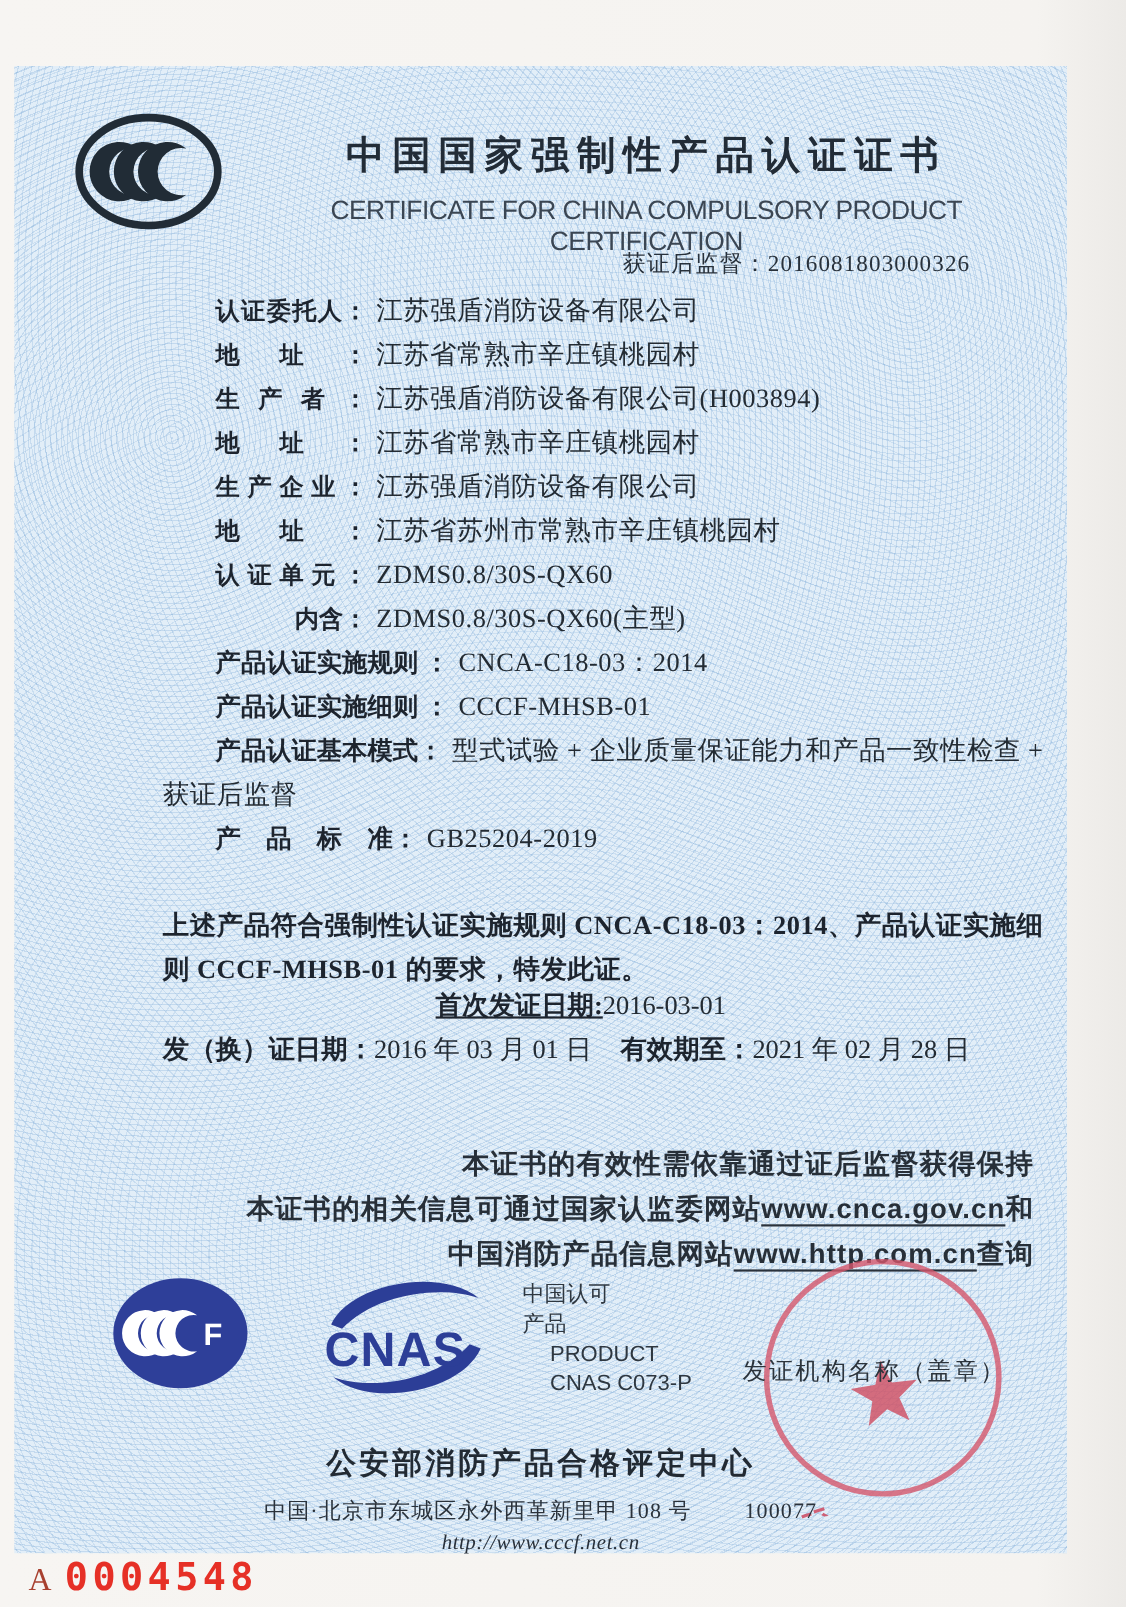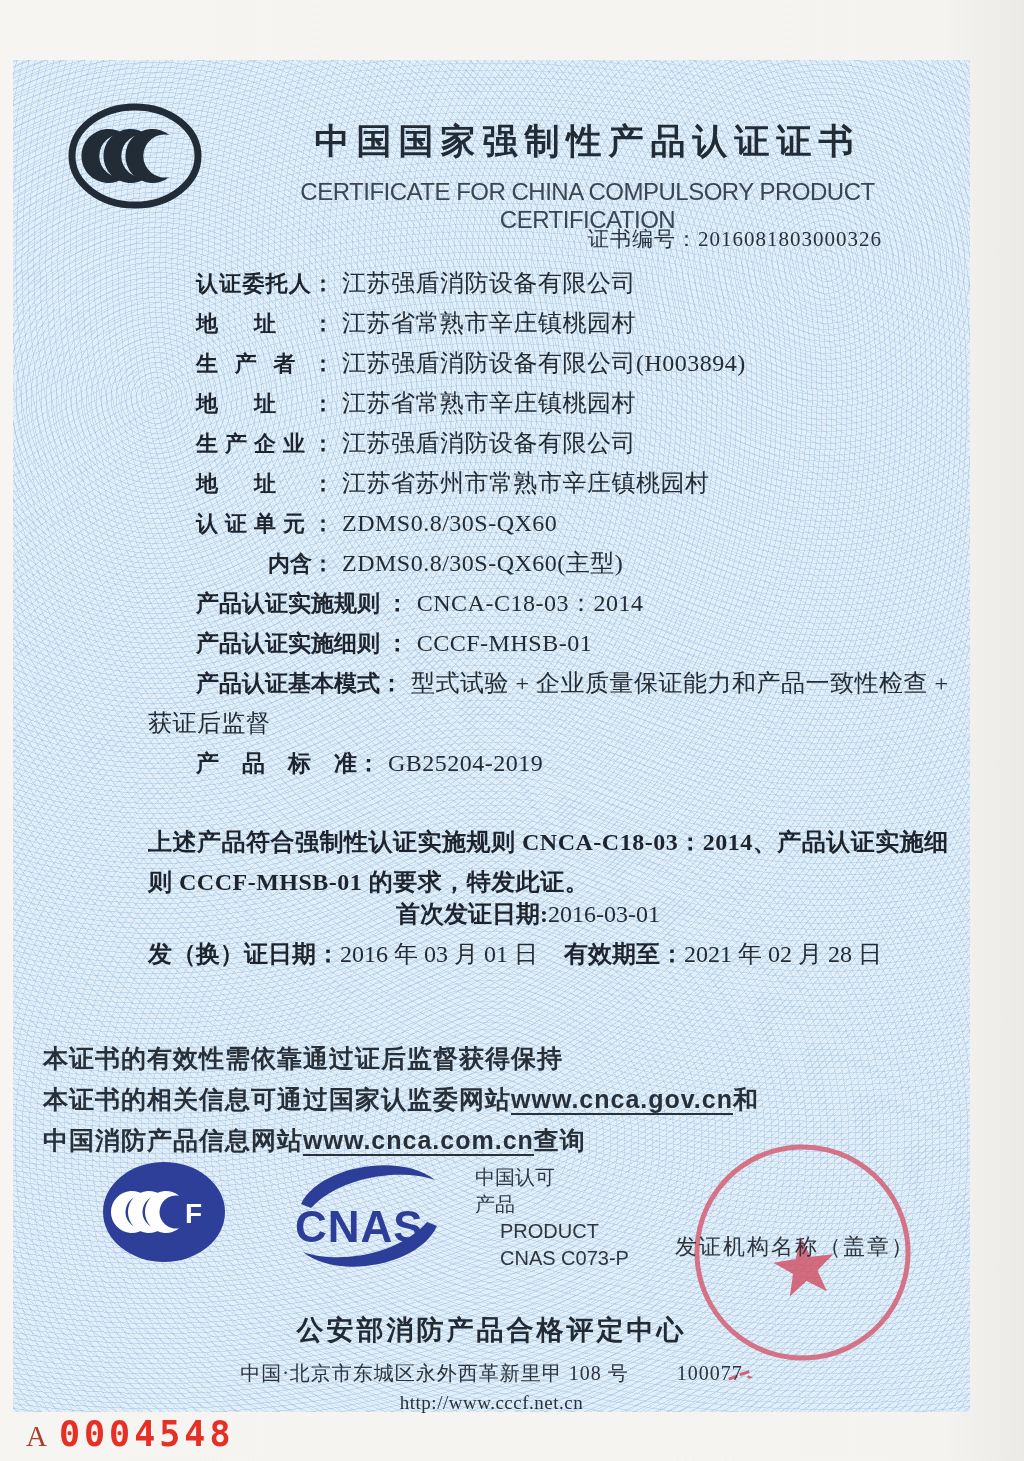--- a/index.html
+++ b/index.html
@@ -24,38 +24,38 @@
   .cert-no{position:absolute;right:88px;top:165px;font-size:21px;color:#28313b;letter-spacing:1px;}
   .fields{position:absolute;left:135px;top:203px;width:815px;}
   .frow{height:40px;line-height:40px;white-space:nowrap;}
   .flabel{display:inline-block;width:138px;margin-right:8px;font-weight:bold;font-size:22px;color:#1d242e;padding-left:48px;}
   .flabel.a{text-align:justify;text-align-last:justify;}
   .flabel.r{text-align:right;text-align-last:right;}
   .flabel.l{width:auto;font-size:23px;}
   .fvalue{font-size:24px;color:#232b33;letter-spacing:0.5px;}
   .statement{position:absolute;left:135px;top:762px;width:812px;font-size:24px;font-weight:bold;line-height:40px;color:#1d242e;letter-spacing:0.5px;}
   .first-issue{position:absolute;left:135px;top:838px;width:760px;text-align:center;font-size:24px;}
-  .first-issue .lbl{font-weight:bold;color:#1d242e;}
+  .first-issue .lbl{font-weight:bold;color:#1d242e;text-decoration:underline;}
   .issue-row{position:absolute;left:135px;top:878px;font-size:24px;white-space:nowrap;}
   .issue-row .lbl{font-weight:bold;color:#1d242e;}
   .issue-row .gap{display:inline-block;width:26px;}
-  .notices{position:absolute;left:30px;right:30px;top:978px;text-align:left;
+  .notices{position:absolute;left:30px;right:30px;top:978px;text-align:right;
     font-family:"Liberation Sans",sans-serif;font-weight:bold;font-size:25px;line-height:41px;color:#272f38;letter-spacing:1px;}
   .notices .u{border-bottom:2px solid #2a323c;padding-bottom:0;margin-top:48px;}
   .cccf-logo{position:absolute;left:88px;top:1100px;width:126px;height:104px;}
   .cnas-logo{position:absolute;left:270px;top:1100px;width:172px;height:112px;}
   .acc-text{position:absolute;left:462px;top:1104px;line-height:27px;font-size:20px;color:#2e3740;}
   .acc-text .en{font-family:"Liberation Sans",sans-serif;margin-left:25px;}
   .stamp{position:absolute;left:672px;top:1075px;width:235px;height:235px;transform:rotate(-8deg);}
   .stamp-label{position:absolute;left:662px;top:1172px;width:290px;font-size:22px;letter-spacing:2px;color:#2c343c;white-space:nowrap;z-index:5;}
   .footer-org{position:absolute;left:0;right:0;top:1252px;text-align:center;
     font-family:"Liberation Sans",sans-serif;font-weight:bold;font-size:27px;letter-spacing:3px;color:#222a33;}
   .footer-addr{position:absolute;left:0;right:0;top:1300px;text-align:center;font-size:20px;color:#2a323b;letter-spacing:1px;}
   .footer-addr .zip{margin-left:48px;}
-  .footer-url{position:absolute;left:0;right:0;top:1332px;text-align:center;font-size:19px;color:#28303a;letter-spacing:0.5px;}
+  .footer-url{position:absolute;left:0;right:0;top:1332px;text-align:center;font-size:19px;color:#28303a;letter-spacing:0.5px;font-style:italic;}
   .serial{position:absolute;left:26px;top:1414px;display:flex;align-items:baseline;}
   .serial .pfx{font-size:29px;color:#a8402f;}
   .serial .num{margin-left:12px;font-family:"DejaVu Sans Mono",monospace;font-weight:bold;font-size:35px;color:#e63026;letter-spacing:4px;}
 </style>
 </head>
 <body>
 
 <div class="cert">
 
   <div class="ccc-logo">
@@ -69,21 +69,21 @@
       <use href="#crA" transform="translate(90,56)" fill="#212c36"></use>
     </svg>
   </div>
 
   <div class="title-block">
     <div class="title-cn">中国国家强制性产品认证证书</div>
     <div class="title-en">CERTIFICATE FOR CHINA COMPULSORY PRODUCT CERTIFICATION</div>
   </div>
 
   <div class="cert-no">
-    <span>证书编号：</span><span>2016081803000326</span>
+    <span>获证后监督：</span><span>2016081803000326</span>
   </div>
 
   <div class="fields">
     <div class="frow"><span class="flabel a">认证委托人：</span><span class="fvalue">江苏强盾消防设备有限公司</span></div>
     <div class="frow"><span class="flabel a">地址：</span><span class="fvalue">江苏省常熟市辛庄镇桃园村</span></div>
     <div class="frow"><span class="flabel a">生产者：</span><span class="fvalue">江苏强盾消防设备有限公司(H003894)</span></div>
     <div class="frow"><span class="flabel a">地址：</span><span class="fvalue">江苏省常熟市辛庄镇桃园村</span></div>
     <div class="frow"><span class="flabel a">生产企业：</span><span class="fvalue">江苏强盾消防设备有限公司</span></div>
     <div class="frow"><span class="flabel a">地址：</span><span class="fvalue">江苏省苏州市常熟市辛庄镇桃园村</span></div>
     <div class="frow"><span class="flabel a">认证单元：</span><span class="fvalue">ZDMS0.8/30S-QX60</span></div>
@@ -103,21 +103,21 @@
   <div class="first-issue">
     <span class="lbl">首次发证日期:</span><span>2016-03-01</span>
   </div>
   <div class="issue-row">
     <span class="lbl">发（换）证日期：</span><span>2016 年 03 月 01 日</span><span class="gap"></span><span class="lbl">有效期至：</span><span>2021 年 02 月 28 日</span>
   </div>
 
   <div class="notices">
     <div>本证书的有效性需依靠通过证后监督获得保持</div>
     <div><span>本证书的相关信息可通过国家认监委网站</span><span class="u">www.cnca.gov.cn</span><span>和</span></div>
-    <div><span>中国消防产品信息网站</span><span class="u">www.cnca.com.cn</span><span>查询</span></div>
+    <div><span>中国消防产品信息网站</span><span class="u">www.http.com.cn</span><span>查询</span></div>
   </div>
 
   <div class="cccf-logo">
     <svg width="126" height="104" viewBox="0 0 126 104">
       <defs>
         <path id="crB" d="M11.2,-16.3 A21,21 0 1 0 11.2,16.3 A16.6,16.6 0 1 1 11.2,-16.3 Z"></path>
       </defs>
       <ellipse cx="63" cy="52" rx="61" ry="50" fill="#2e3f99"></ellipse>
       <use href="#crB" transform="translate(33,52)" fill="#ffffff"></use>
       <use href="#crB" transform="translate(50,52)" fill="#ffffff"></use>

